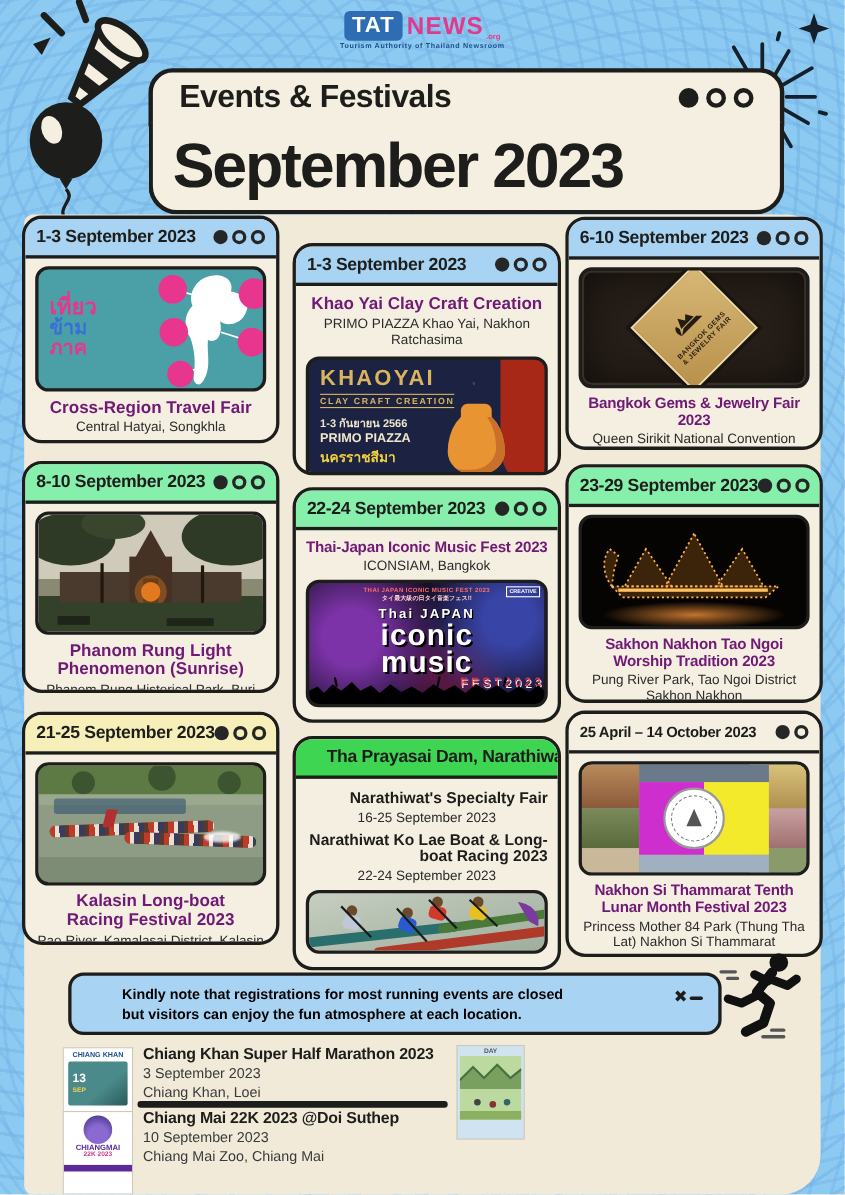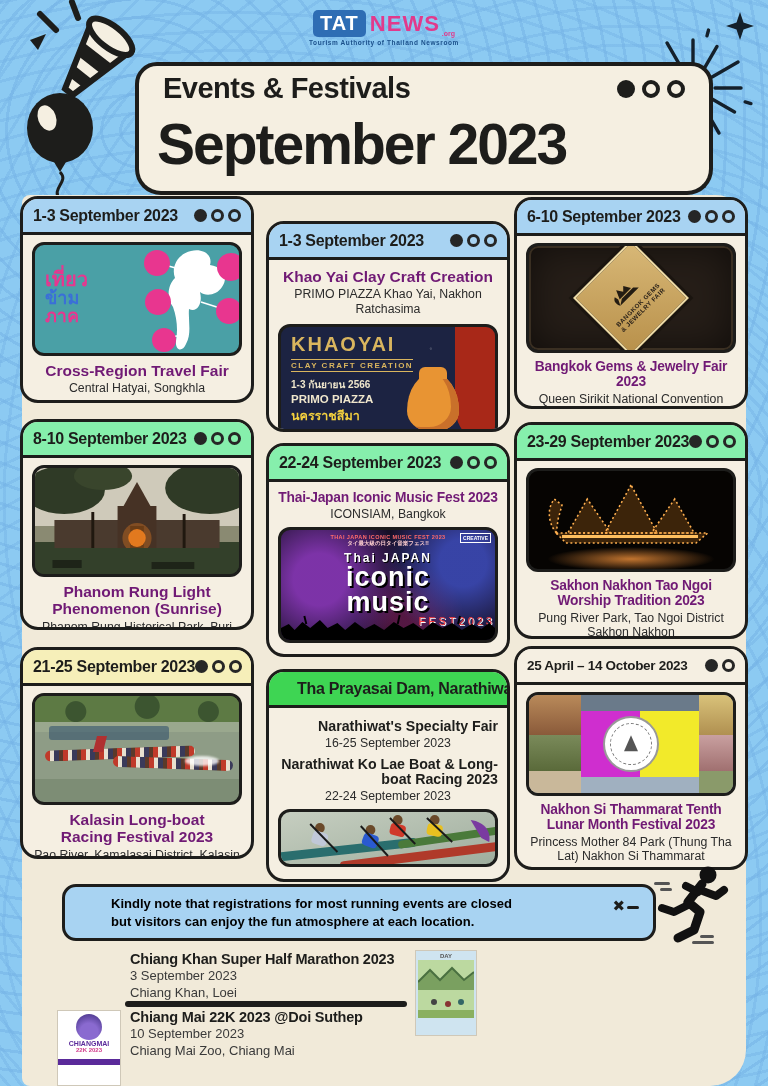--- a/index.html
+++ b/index.html
@@ -20,21 +20,21 @@
   .logo-tag{color:#1a4f8a;font-weight:700;font-size:6.5px;letter-spacing:.6px;margin-top:2px}
   
   .hbar{position:absolute;left:135px;top:62px;width:578px;height:53px;background:#f5efe1;border:4px solid #1d1d1b;
         border-radius:22px 22px 0 0;box-sizing:border-box;display:flex;align-items:center;justify-content:space-between;padding:0 24px}
   .hbar-title{font-size:29px;font-weight:800;color:#1d1d1b;letter-spacing:-.5px}
   .hdots{display:flex;gap:7px;align-items:center}
   .hdots i{display:block;width:18px;height:18px;border-radius:50%;box-sizing:border-box}
   .hdots .f{background:#1d1d1b}
   .hdots .o{border:4px solid #1d1d1b}
   .hmonth{position:absolute;left:135px;top:111px;width:578px;height:84px;background:#f5efe1;border:4px solid #1d1d1b;border-top:none;
-        border-radius:0 0 26px 26px;box-sizing:border-box;display:flex;align-items:flex-start}
+        border-radius:0 0 26px 26px;box-sizing:border-box;display:flex;align-items:center}
   .hmonth-text{font-size:57px;font-weight:900;color:#1d1d1b;letter-spacing:-2px;padding-left:18px;white-space:nowrap}
   
   .deco{position:absolute}
   
   .panel{position:absolute;left:22px;top:195px;width:724px;height:891px;background:#f1ead9;border-radius:8px 30px 36px 8px}
   .card{position:absolute;background:#f5efe2;border:3.5px solid #1d1d1b;border-radius:18px;overflow:hidden;box-sizing:border-box}
   .chead{height:36px;display:flex;align-items:center;justify-content:space-between;padding:0 10px;border-bottom:3.5px solid #1d1d1b;box-sizing:border-box}
   .h-blue{background:#a8d3f2}.h-salmon{background:#86efac}.h-yellow{background:#f6efb9}.h-green{background:#3ed553}.h-cream{background:#f5efe2}
   .cdate{font-weight:800;font-size:16px;letter-spacing:-.3px;color:#1d1d1b;white-space:nowrap}
   .small .cdate{font-size:13.5px}
@@ -460,20 +460,28 @@
     <path d="M50,22 L36,40 L48,50 L42,68 L26,76" stroke="#111" stroke-width="9" fill="none" stroke-linecap="round" stroke-linejoin="round"></path>
     <path d="M38,42 L22,50 L10,46" stroke="#111" stroke-width="8" fill="none" stroke-linecap="round" stroke-linejoin="round"></path>
     <path d="M48,28 L64,34 L72,28" stroke="#111" stroke-width="8" fill="none" stroke-linecap="round" stroke-linejoin="round"></path>
     <path d="M46,30 L34,24" stroke="#111" stroke-width="8" stroke-linecap="round"></path>
     <rect x="2" y="20" width="16" height="3" rx="1.5" fill="#555"></rect>
     <rect x="8" y="26" width="12" height="3" rx="1.5" fill="#555"></rect>
     <rect x="40" y="79" width="22" height="3" rx="1.5" fill="#555"></rect>
     <rect x="48" y="73" width="14" height="3" rx="1.5" fill="#555"></rect>
   </svg>
 
+  <div class="thumb" style="left:57px;top:952px;width:64px;height:90px">
+    <div class="tiny" style="font-size:6.5px;color:#1d4f8a;margin-top:3px">CHIANG KHAN</div>
+    <div style="margin:2px 4px;height:40px;background:linear-gradient(140deg,#4a8a8a 0 60%,#2a5a5a);border-radius:2px;position:relative">
+      <div class="tiny abs" style="left:4px;top:10px;font-size:11px;color:#fff">13</div>
+      <div class="tiny abs" style="left:4px;top:24px;font-size:6px;color:#ffd040">SEP</div>
+    </div>
+    <div style="height:8px;background:#2a4a9a;margin-top:14px"></div>
+  </div>
   <div class="revent" style="left:130px;top:951px;width:280px">
     <div class="re-title">Chiang Khan Super Half Marathon 2023</div>
     <div class="re-date">3 September 2023</div>
     <div class="re-loc">Chiang Khan, Loei</div>
   </div>
 
   <div class="divider"></div>
 
   <div class="thumb" style="left:57px;top:1010px;width:64px;height:76px">
     <div style="margin:3px auto 0;width:26px;height:26px;border-radius:50%;background:radial-gradient(circle at 50% 70%, #8a6ad0 0 40%, #3a2a7a)"></div>

